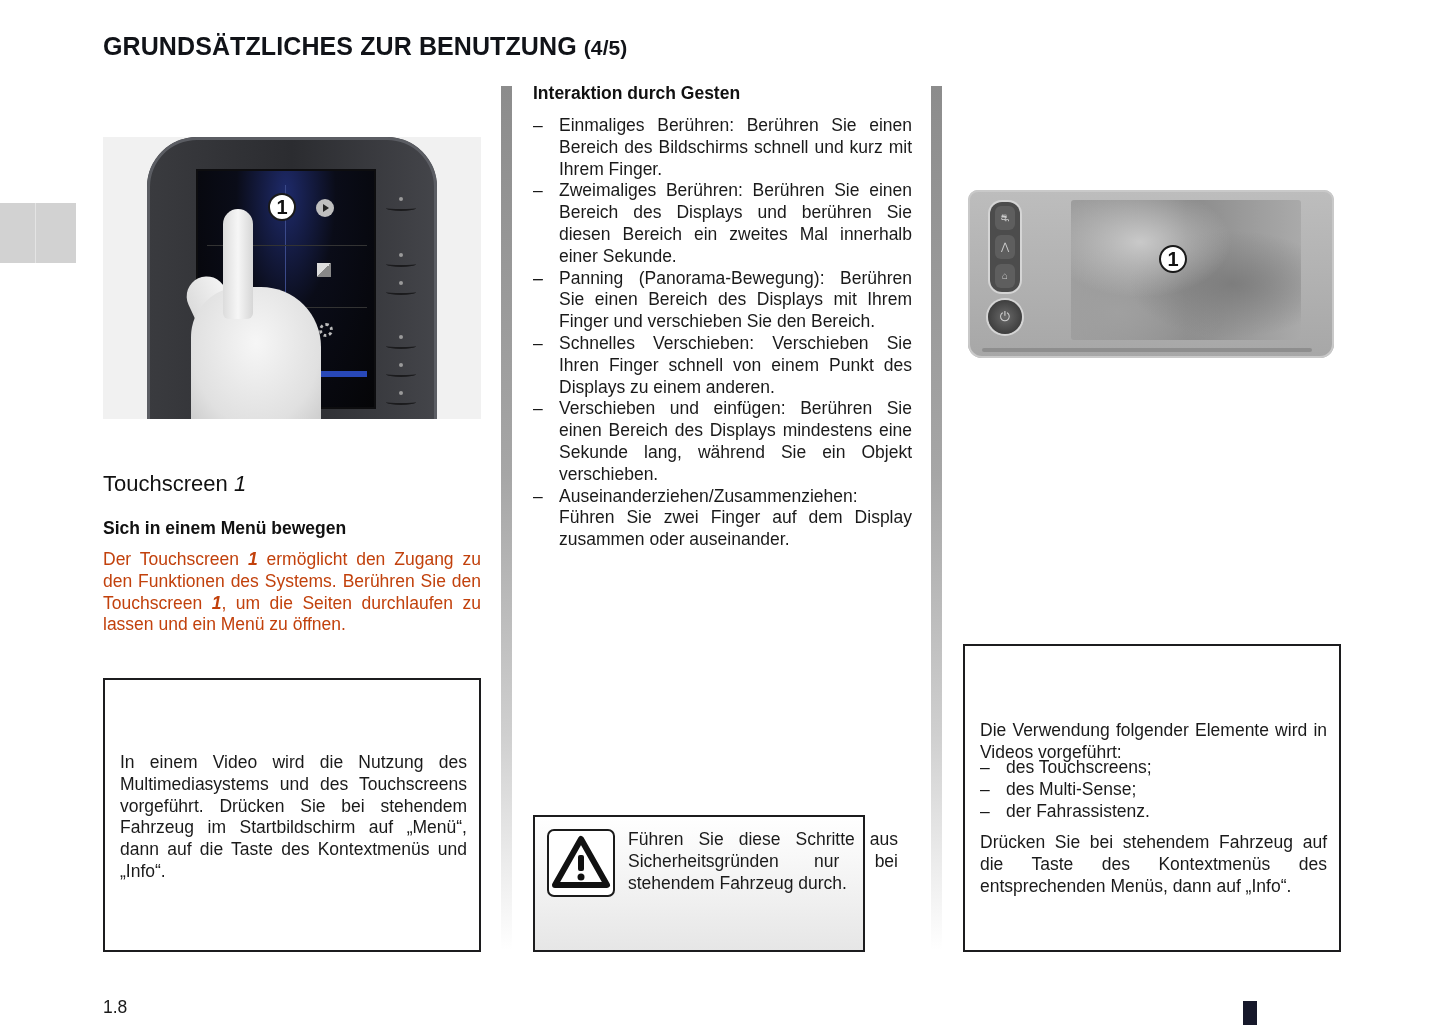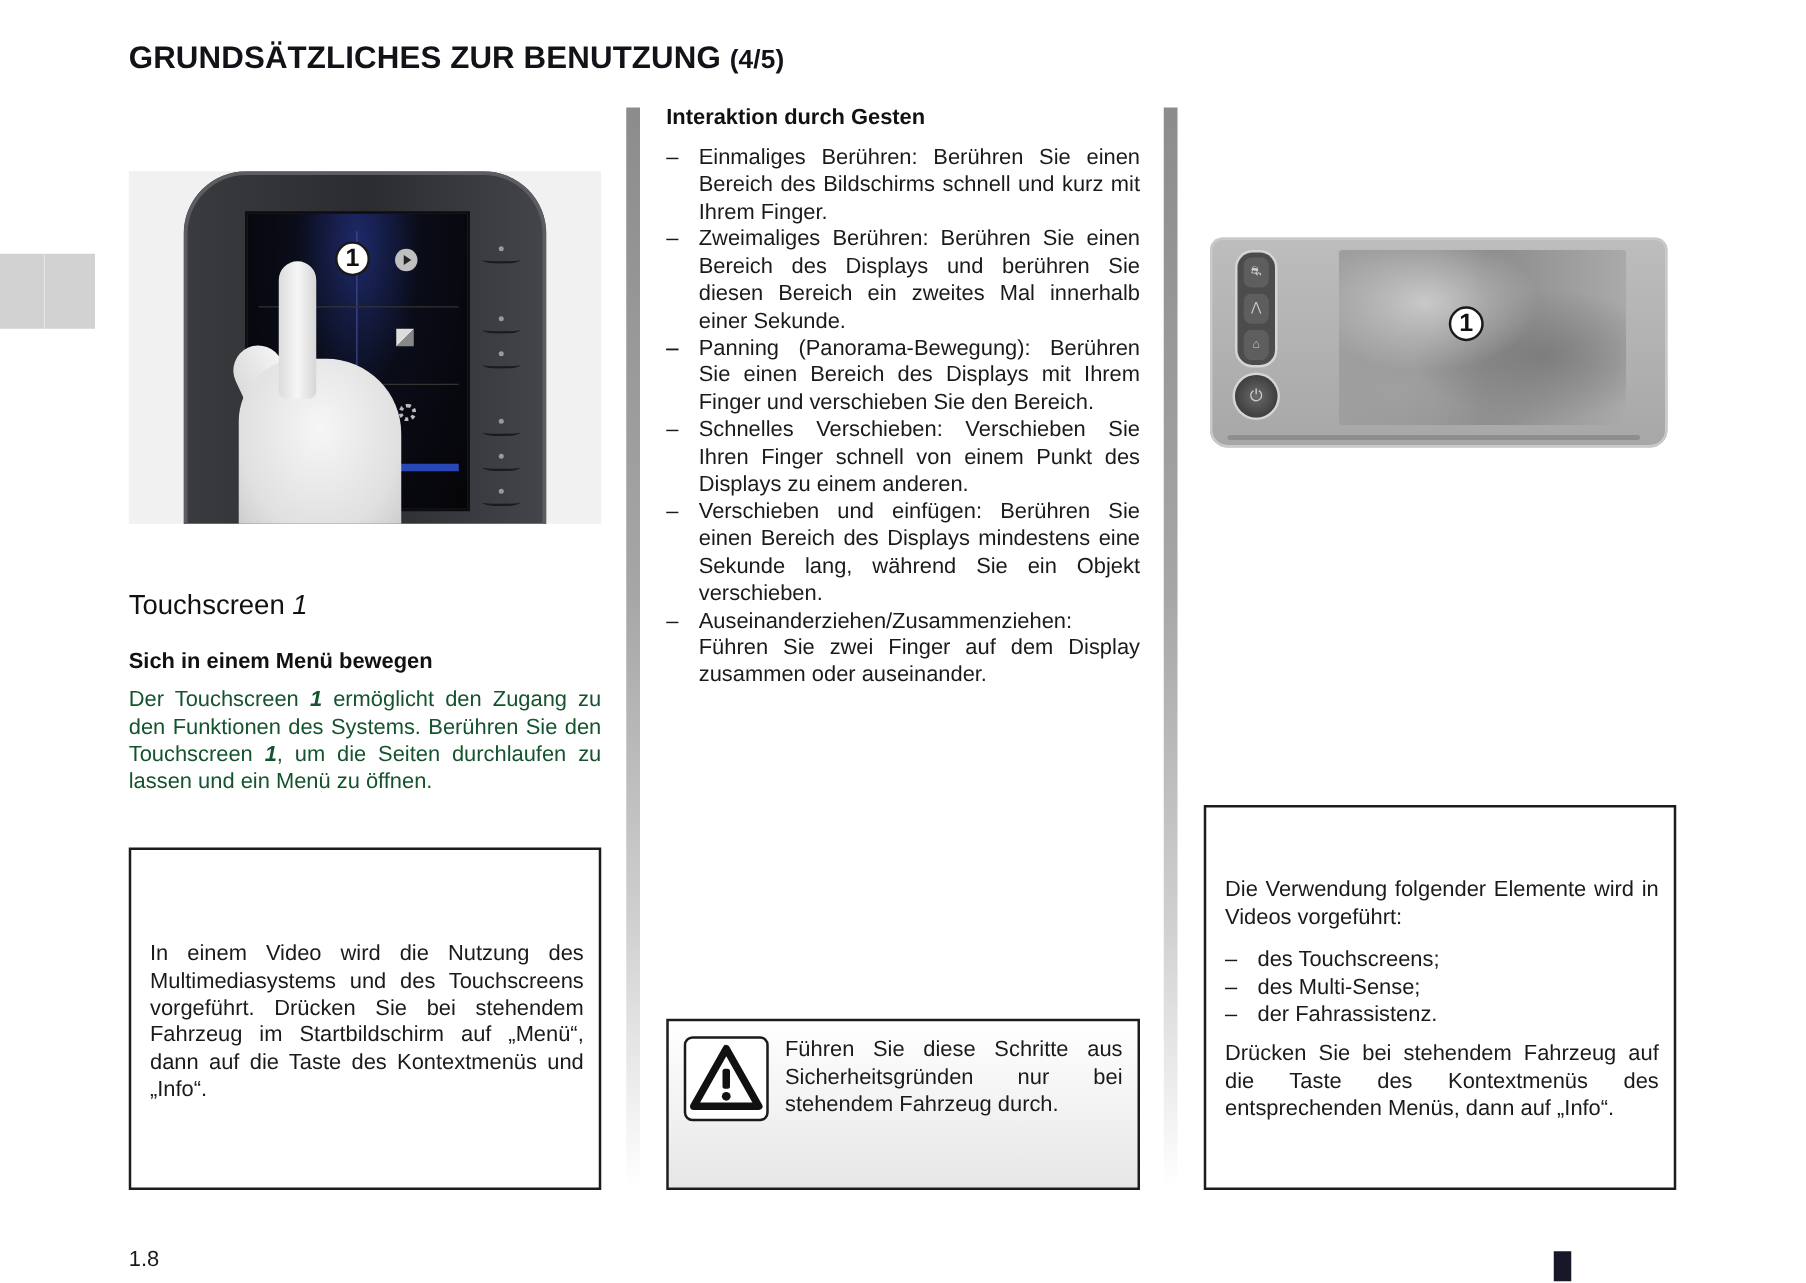--- a/index.html
+++ b/index.html
@@ -51,40 +51,40 @@
       radial-gradient(ellipse at 20% 80%, #a0a0a0 0%, transparent 40%),
       linear-gradient(to right, #9e9e9e, #8a8a8a, #aaaaaa); }
   .img2 .btn-group { position: absolute; left: 24px; top: 14px; width: 30px; height: 90px; border-radius: 12px; background: #4c4c4c; box-shadow: 0 0 0 2px #d5d5d5; }
   .img2 .btn-group .b { position: absolute; left: 5px; width: 20px; height: 24px; border-radius: 6px; background: #5e5e5e; color: #ccc; font-size: 10px; text-align: center; line-height: 24px; }
   .img2 .power { position: absolute; left: 22px; top: 112px; width: 34px; height: 34px; border-radius: 50%; background: radial-gradient(circle, #6a6a6a 0%, #3f3f3f 70%); box-shadow: 0 0 0 2px #d5d5d5; color: #cfcfcf; font-size: 13px; text-align: center; line-height: 34px; }
   .img2 .callout { left: 193px; top: 57px; }
 
   .section-heading { position: absolute; left: 103px; top: 471px; font-size: 22px; font-weight: normal; color: #111; }
   .section-heading i { font-style: italic; }
   .sub-heading { position: absolute; left: 103px; top: 518px; font-size: 17.5px; font-weight: bold; color: #111; }
-  .body-text { position: absolute; font-size: 17.5px; line-height: 21.8px; text-align: justify; color: #14532d; }
+  .body-text { position: absolute; font-size: 17.5px; line-height: 21.8px; text-align: justify; color: #c2410c; }
   .body-text b { font-weight: bold; font-style: italic; }
   .p1 { left: 103px; top: 549px; width: 378px; }
 
   .box { position: absolute; border: 2px solid #1c1c1e; background: #fff; }
   .box1 { left: 103px; top: 678px; width: 378px; height: 274px; }
   .box1 .txt { position: absolute; left: 15px; top: 72px; width: 347px; font-size: 17.5px; line-height: 21.8px; text-align: justify; }
 
   .col2-heading { position: absolute; left: 533px; top: 83px; font-size: 17.5px; font-weight: bold; color: #111; }
   .gesture-list { position: absolute; left: 533px; top: 115px; width: 379px; list-style: none; }
   .gesture-list li { position: relative; padding-left: 26px; font-size: 17.5px; line-height: 21.8px; text-align: justify; }
   .gesture-list li .dash { position: absolute; left: 0; top: 0; }
 
-  .warn-box { position: absolute; left: 533px; top: 815px; width: 379px; height: 137px; border: 2px solid #1c1c1e;
+  .warn-box { position: absolute; left: 533px; top: 815px; width: 332px; height: 137px; border: 2px solid #1c1c1e;
     background: linear-gradient(to bottom, #ffffff 0%, #f3f3f3 50%, #e6e6e6 100%); }
   .warn-icon { position: absolute; left: 12px; top: 12px; width: 68px; height: 68px; border: 2px solid #1a1a1a; border-radius: 7px; background: #fff; }
   .warn-text { position: absolute; left: 93px; top: 12px; width: 270px; font-size: 17.5px; line-height: 21.8px; text-align: justify; }
 
   .box3 { left: 963px; top: 644px; width: 378px; height: 308px; }
-  .box3 .intro { position: absolute; left: 15px; top: 55px; width: 347px; font-size: 17.5px; line-height: 21.8px; text-align: justify; }
+  .box3 .intro { position: absolute; left: 15px; top: 74px; width: 347px; font-size: 17.5px; line-height: 21.8px; text-align: justify; }
   .box3 ul { position: absolute; left: 15px; top: 111px; width: 347px; list-style: none; }
   .box3 ul li { position: relative; padding-left: 26px; font-size: 17.5px; line-height: 21.8px; }
   .box3 ul li .dash { position: absolute; left: 0; }
   .box3 .outro { position: absolute; left: 15px; top: 186px; width: 347px; font-size: 17.5px; line-height: 21.8px; text-align: justify; }
 
   .page-number { position: absolute; left: 103px; top: 970px; font-size: 17.5px; color: #1a1a1a; margin-top: 27px; }
   .page-marker { position: absolute; left: 1243px; top: 1001px; width: 14px; height: 24px; background: #16182a; }
 </style>
 </head>
 <body>

